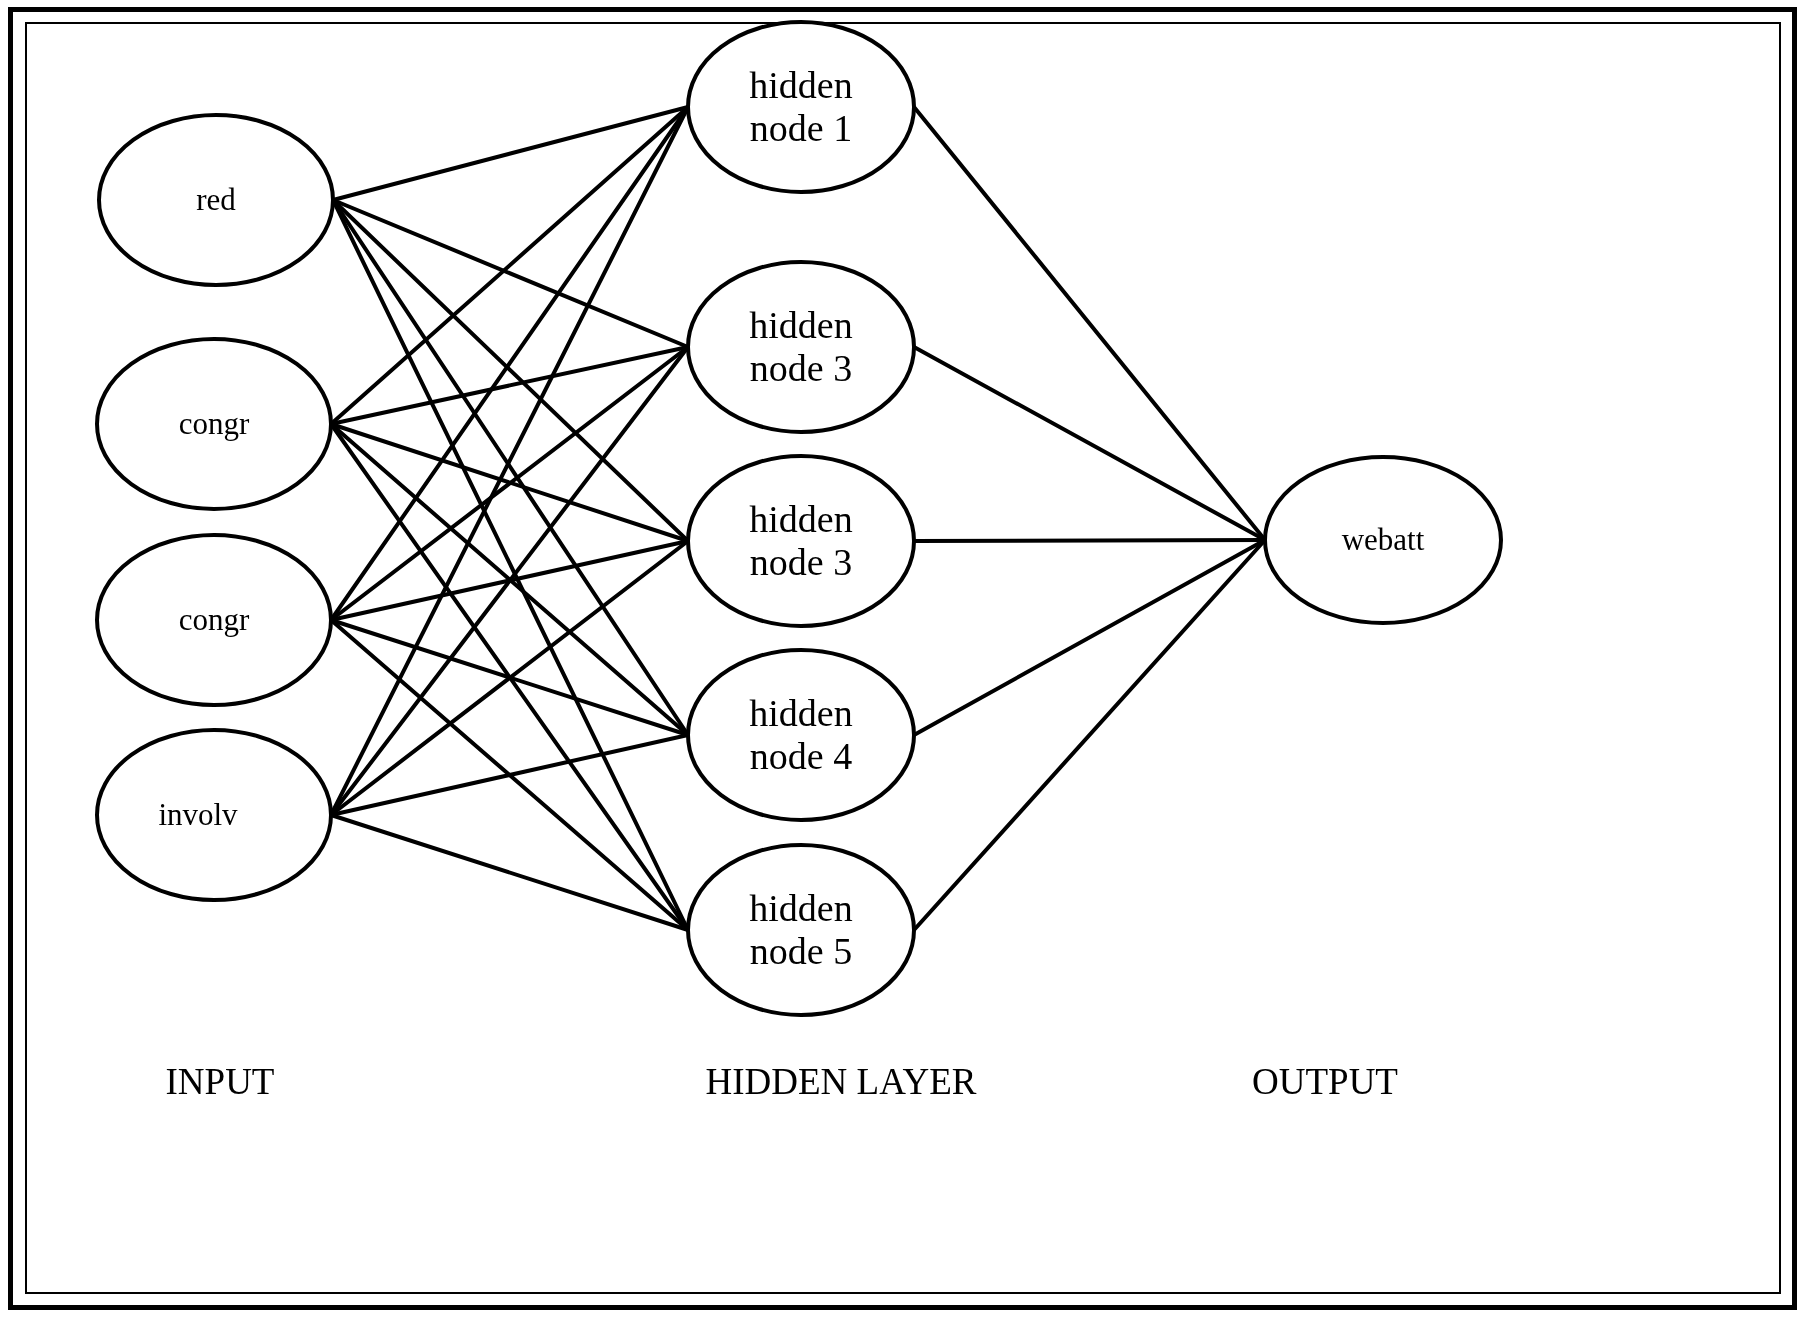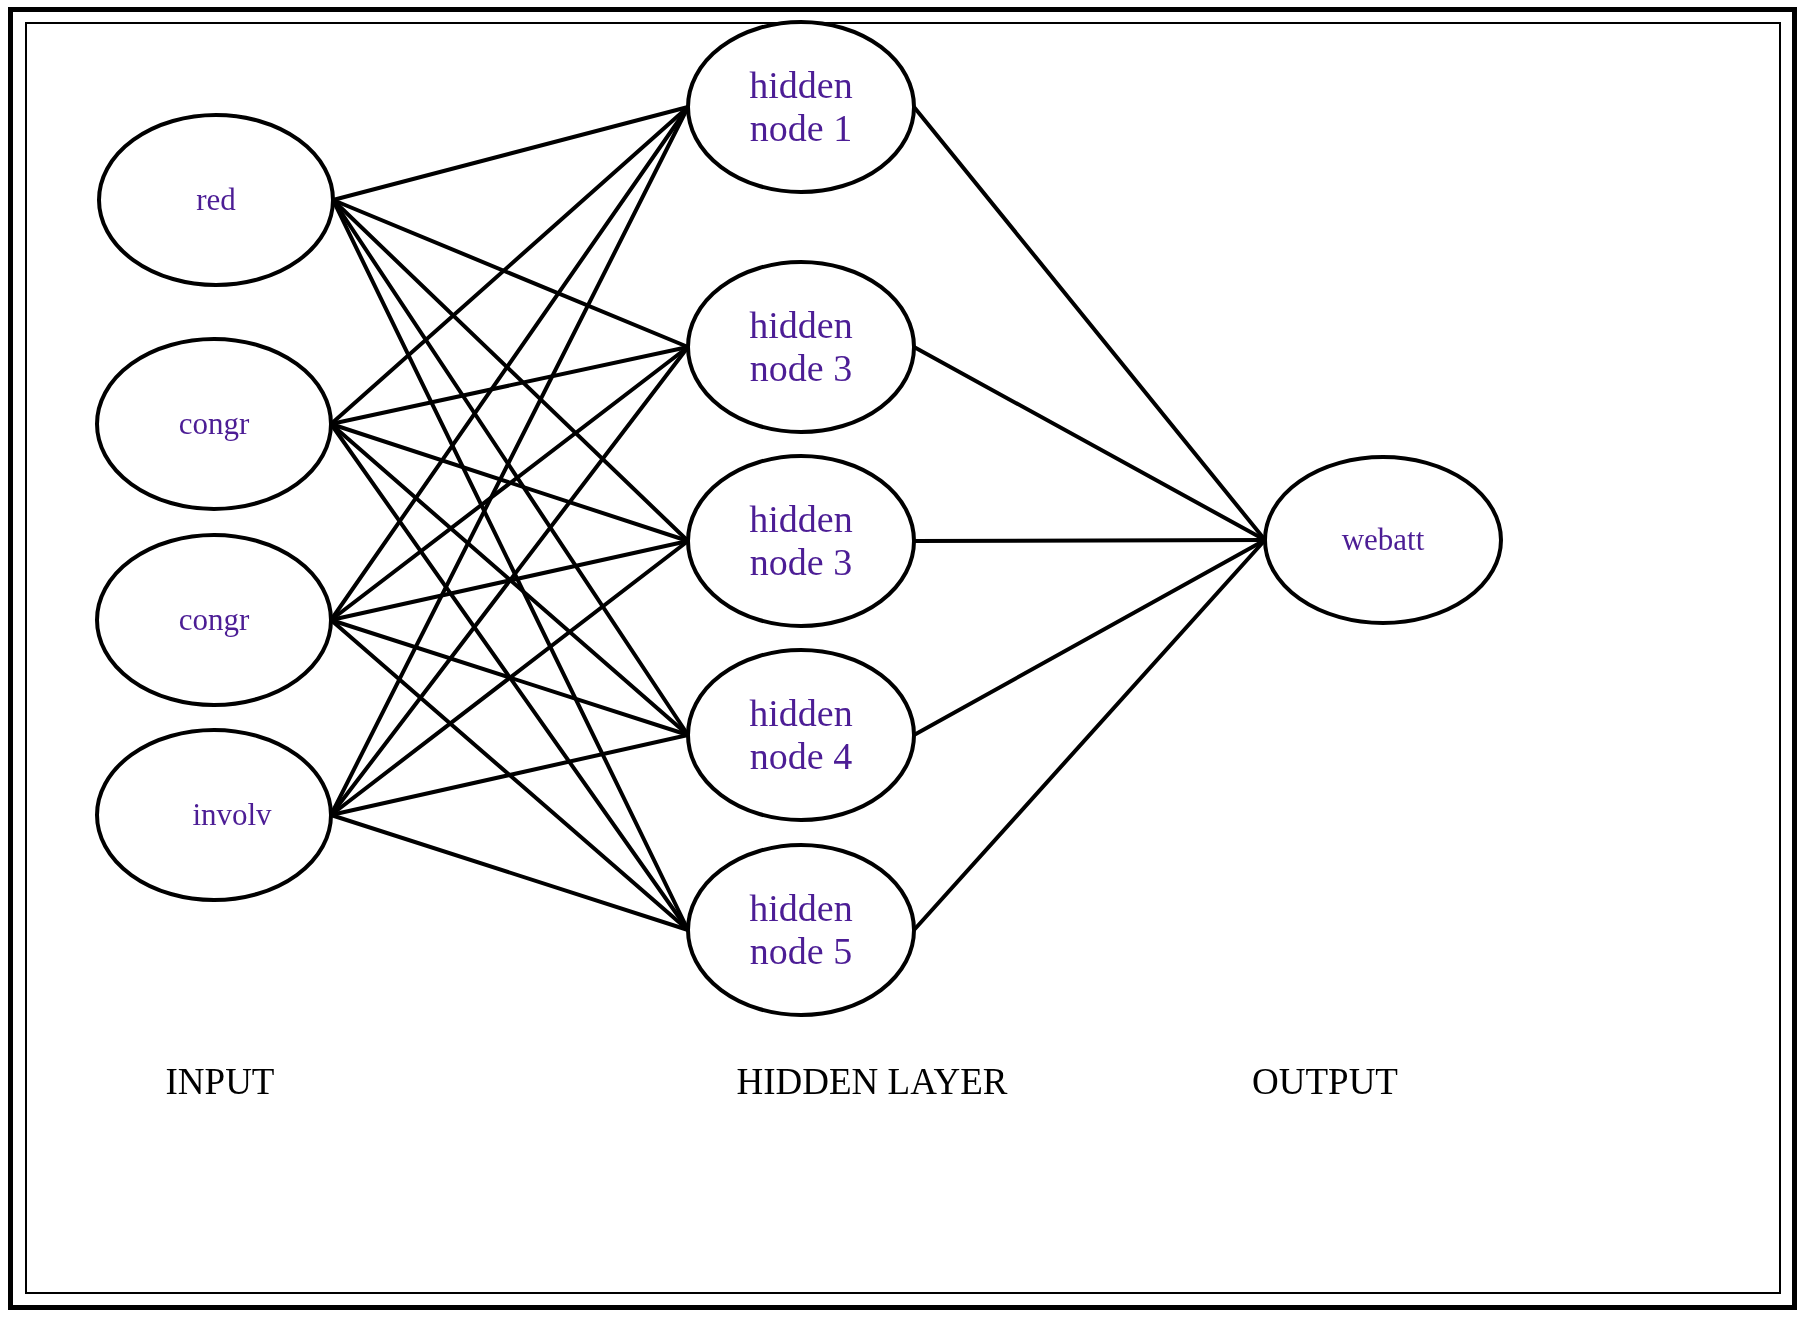--- a/index.html
+++ b/index.html
@@ -40,21 +40,21 @@
   #canvas {
     position: absolute;
     left: 0;
     top: 0;
     width: 1807px;
     height: 1320px;
   }
   .node-label {
     position: absolute;
     text-align: center;
-    color: #4c1d95;
+    color: #000000;
     line-height: 1.12;
     white-space: nowrap;
     transform: translate(-50%, -50%);
     pointer-events: none;
   }
   .node-label.single { font-size: 31px; }
   .node-label.double { font-size: 38px; }
   .layer-caption {
     position: absolute;
     text-align: center;
@@ -117,21 +117,21 @@
   <div id="labels-layer">
       <div class="node-label single" style="left: 216px; top: 200px;">
         <div>red</div>
       </div>
       <div class="node-label single" style="left: 214px; top: 424px;">
         <div>congr</div>
       </div>
       <div class="node-label single" style="left: 214px; top: 620px;">
         <div>congr</div>
       </div>
-      <div class="node-label single" style="left: 232px; top: 815px;">
+      <div class="node-label single" style="left: 198px; top: 815px;">
         <div>involv</div>
       </div>
       <div class="node-label double" style="left: 801px; top: 107px;">
         <div>hidden</div>
         <div>node 1</div>
       </div>
       <div class="node-label double" style="left: 801px; top: 347px;">
         <div>hidden</div>
         <div>node 3</div>
       </div>
@@ -144,17 +144,17 @@
         <div>node 4</div>
       </div>
       <div class="node-label double" style="left: 801px; top: 930px;">
         <div>hidden</div>
         <div>node 5</div>
       </div>
       <div class="node-label single" style="left: 1383px; top: 540px;">
         <div>webatt</div>
       </div>
       <div class="layer-caption" style="left: 220px; top: 1081px;">INPUT</div>
-      <div class="layer-caption" style="left: 872px; top: 1081px;">HIDDEN LAYER</div>
+      <div class="layer-caption" style="left: 841px; top: 1081px;">HIDDEN LAYER</div>
       <div class="layer-caption" style="left: 1325px; top: 1081px;">OUTPUT</div>
     </div>
 
 </div>
 
 </body></html>

